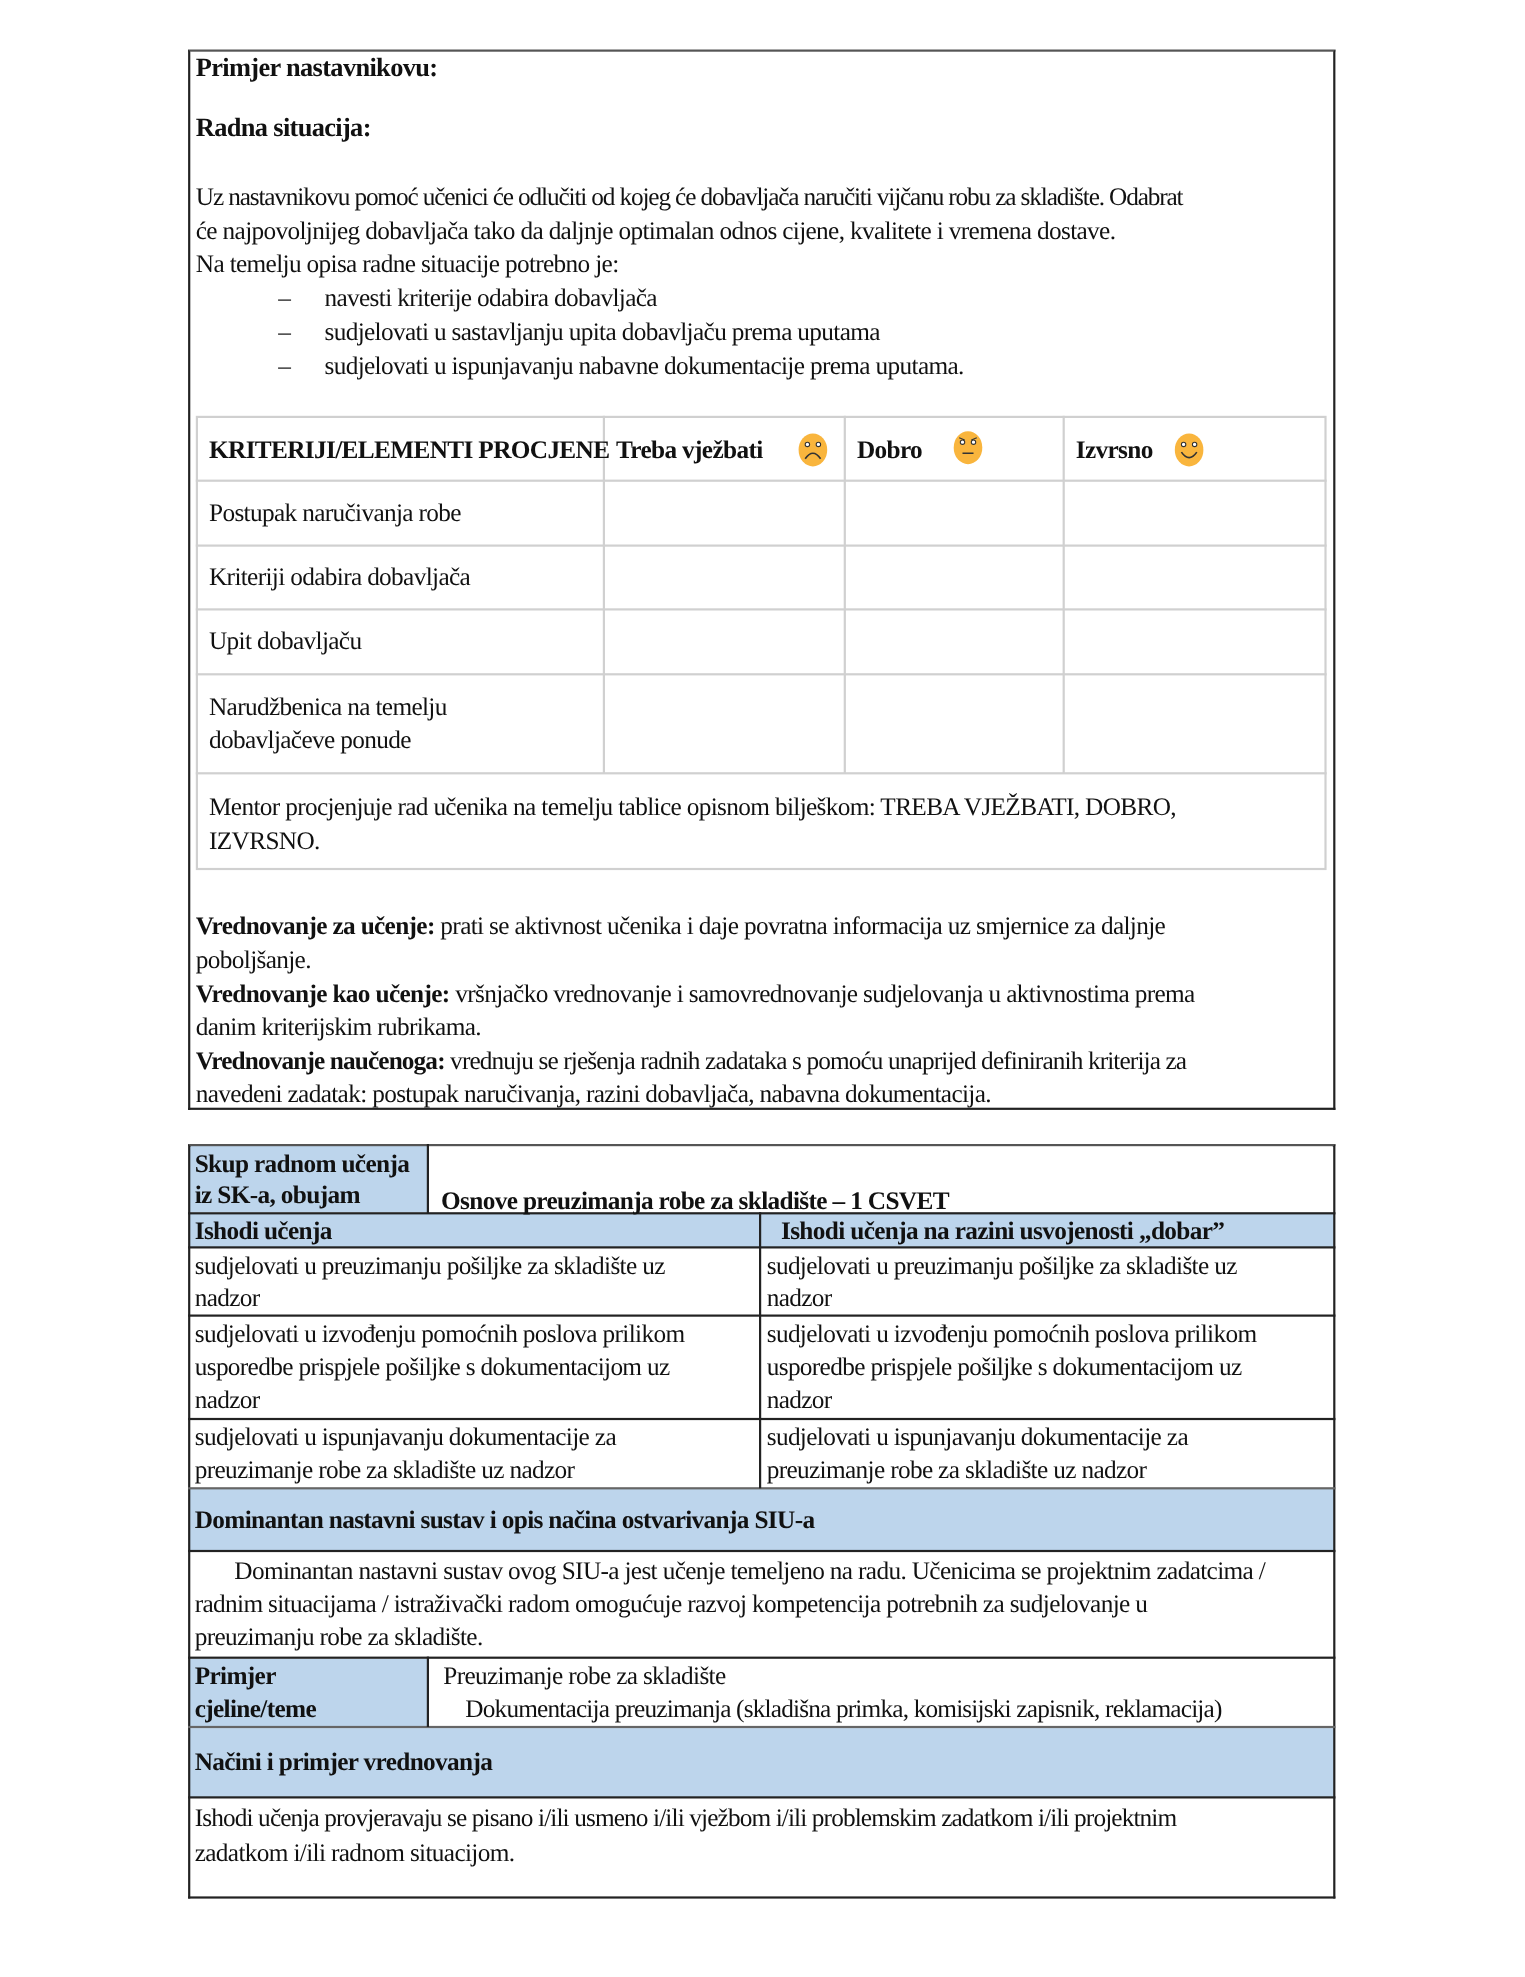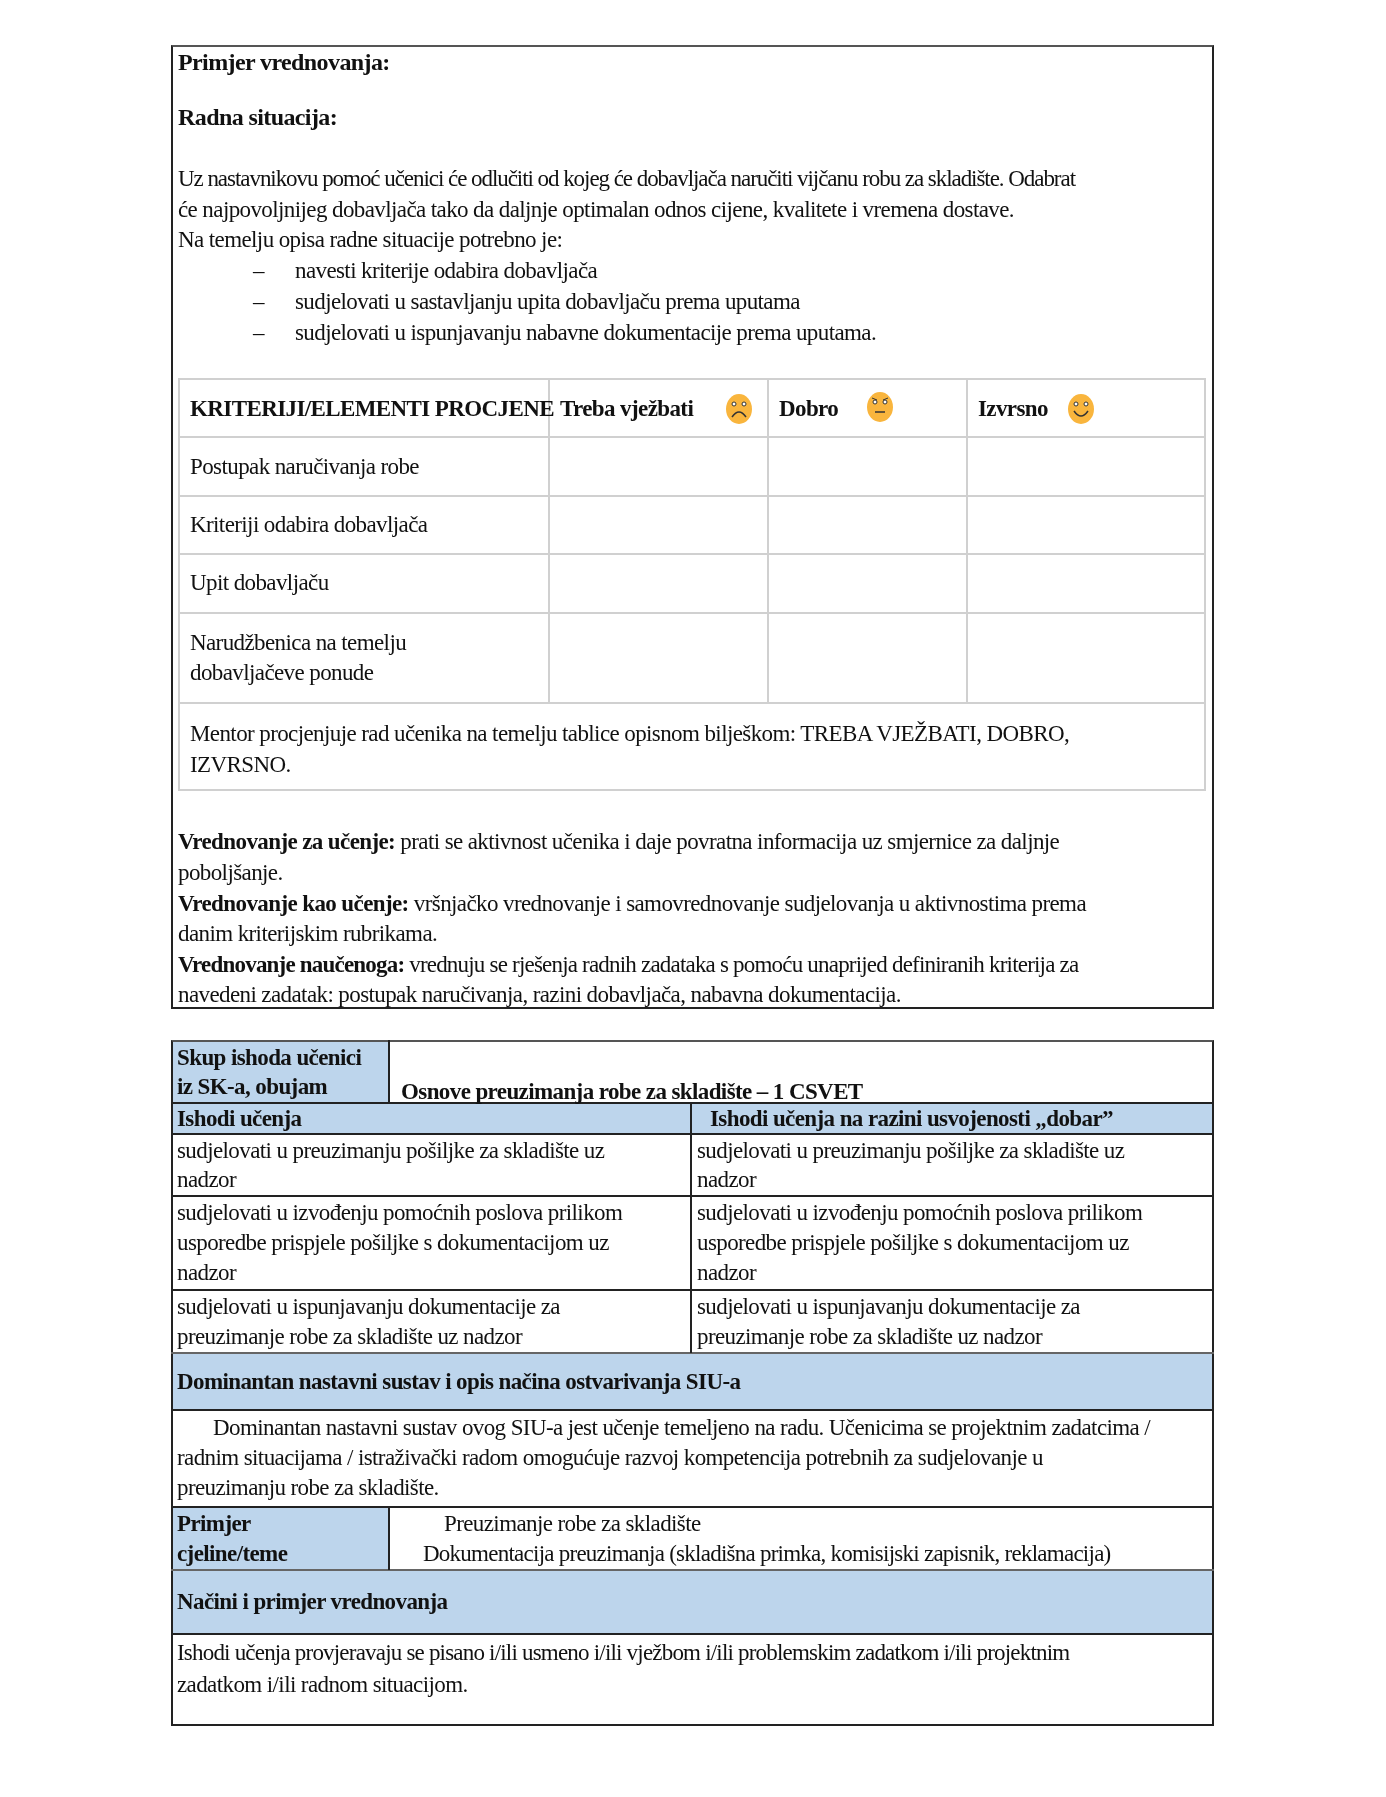--- a/index.html
+++ b/index.html
@@ -18,21 +18,21 @@
   .line-h { position: absolute; height: 2px; background: #222; }
   .line-v { position: absolute; width: 2px; background: #222; }
   .face { position:absolute; width: 26px; height: 30px; border-radius: 50%; background: #f9b53d; }
   .face svg { position:absolute; left:0; top:0; }
 </style>
 </head>
 <body>
 
 <div id="box1" class="abs"></div>
 
-<div class="abs t tb" style="left:178px; top:47px; font-size:24px;">Primjer vrednovanja:</div>
+<div class="abs t tb" style="left:178px; top:47px; font-size:24px;">Primjer nastavnikovu:</div>
 <div class="abs t tb" style="left:178px; top:102px; font-size:24px;">Radna situacija:</div>
 
 <div class="abs t" style="left:178px; top:163px; letter-spacing:-1.05px;">Uz nastavnikovu pomoć učenici će odlučiti od kojeg će dobavljača naručiti vijčanu robu za skladište. Odabrat</div>
 <div class="abs t" style="left:178px; top:194px;">će najpovoljnijeg dobavljača tako da daljnje optimalan odnos cijene, kvalitete i vremena dostave.</div>
 <div class="abs t" style="left:178px; top:224px;">Na temelju opisa radne situacije potrebno je:</div>
 
 <div>
   <div class="abs t" style="left:253px; top:255px;">–</div>
   <div class="abs t" style="left:295px; top:255px;">navesti kriterije odabira dobavljača</div>
   <div class="abs t" style="left:253px; top:286px;">–</div>
@@ -133,21 +133,21 @@
   <div class="line-h" style="left:171px; top:1352px; width:1043px; background:#666;"></div>
   <div class="line-h" style="left:171px; top:1409px; width:1043px;"></div>
   <div class="line-h" style="left:171px; top:1506px; width:1043px;"></div>
   <div class="line-h" style="left:171px; top:1569px; width:1043px; background:#666;"></div>
   <div class="line-h" style="left:171px; top:1633px; width:1043px;"></div>
 
   <div class="line-v" style="left:388px; top:1040px; height:63px;"></div>
   <div class="line-v" style="left:690px; top:1102px; height:251px;"></div>
   <div class="line-v" style="left:388px; top:1506px; height:64px;"></div>
 
-  <div class="abs t tb" style="left:177px; top:1042px;">Skup ishoda učenici</div>
+  <div class="abs t tb" style="left:177px; top:1042px;">Skup radnom učenja</div>
   <div class="abs t tb" style="left:177px; top:1071px;">iz SK-a, obujam</div>
   <div class="abs t tb" style="left:401px; top:1057px;margin-top:19px;">Osnove preuzimanja robe za skladište – 1 CSVET</div>
 
   <div class="abs t tb" style="left:177px; top:1103px;">Ishodi učenja</div>
   <div class="abs t tb" style="left:697px; top:1103px;margin-left:13px;">Ishodi učenja na razini usvojenosti „dobar”</div>
 
   <div class="abs t" style="left:177px; top:1135px;">sudjelovati u preuzimanju pošiljke za skladište uz</div>
   <div class="abs t" style="left:177px; top:1164px;">nadzor</div>
   <div class="abs t" style="left:697px; top:1135px;">sudjelovati u preuzimanju pošiljke za skladište uz</div>
   <div class="abs t" style="left:697px; top:1164px;">nadzor</div>
@@ -164,19 +164,19 @@
   <div class="abs t" style="left:697px; top:1291px;">sudjelovati u ispunjavanju dokumentacije za</div>
   <div class="abs t" style="left:697px; top:1321px;">preuzimanje robe za skladište uz nadzor</div>
 
   <div class="abs t tb" style="left:177px; top:1366px;">Dominantan nastavni sustav i opis načina ostvarivanja SIU-a</div>
   <div class="abs t" style="left:177px; top:1412px;margin-left:36px;">Dominantan nastavni sustav ovog SIU-a jest učenje temeljeno na radu. Učenicima se projektnim zadatcima /</div>
   <div class="abs t" style="left:177px; top:1442px;">radnim situacijama / istraživački radom omogućuje razvoj kompetencija potrebnih za sudjelovanje u</div>
   <div class="abs t" style="left:177px; top:1472px;">preuzimanju robe za skladište.</div>
 
   <div class="abs t tb" style="left:177px; top:1508px;">Primjer</div>
   <div class="abs t tb" style="left:177px; top:1538px;">cjeline/teme</div>
-  <div class="abs t" style="left:444px; top:1508px;text-align:right;">Preuzimanje robe za skladište</div>
+  <div class="abs t" style="left:403px; top:1508px;text-align:right;">Preuzimanje robe za skladište</div>
   <div class="abs t" style="left:423px; top:1538px; letter-spacing:-0.75px;">Dokumentacija preuzimanja (skladišna primka, komisijski zapisnik, reklamacija)</div>
 
   <div class="abs t tb" style="left:177px; top:1586px;">Načini i primjer vrednovanja</div>
   <div class="abs t" style="left:177px; top:1637px; letter-spacing:-0.8px;">Ishodi učenja provjeravaju se pisano i/ili usmeno i/ili vježbom i/ili problemskim zadatkom i/ili projektnim</div>
   <div class="abs t" style="left:177px; top:1669px;">zadatkom i/ili radnom situacijom.</div>
 </div>
 
 </body></html>

